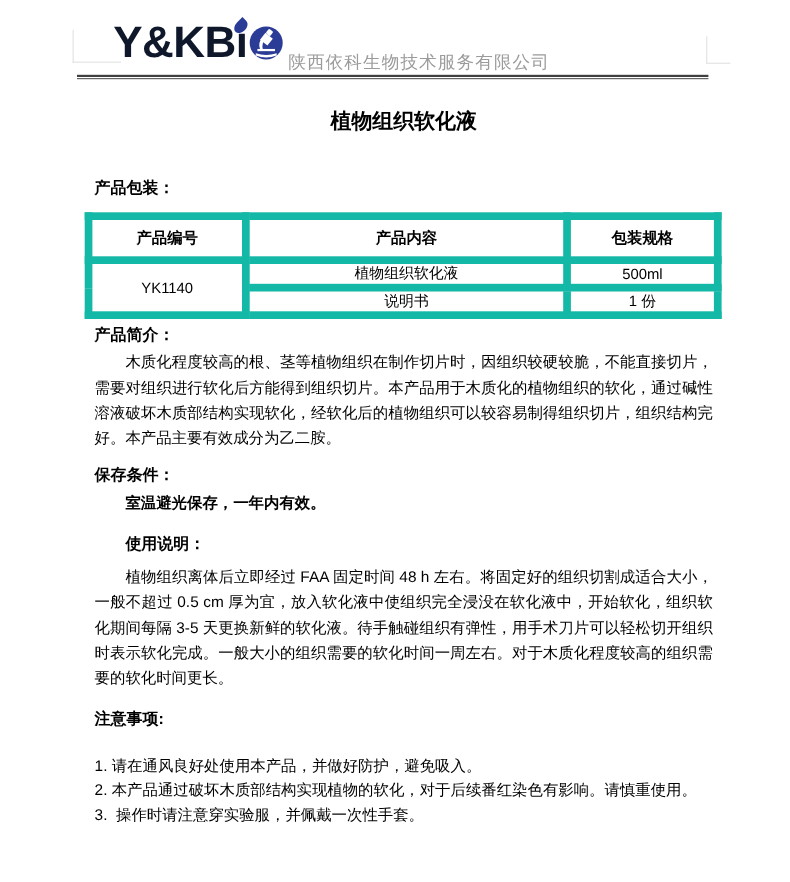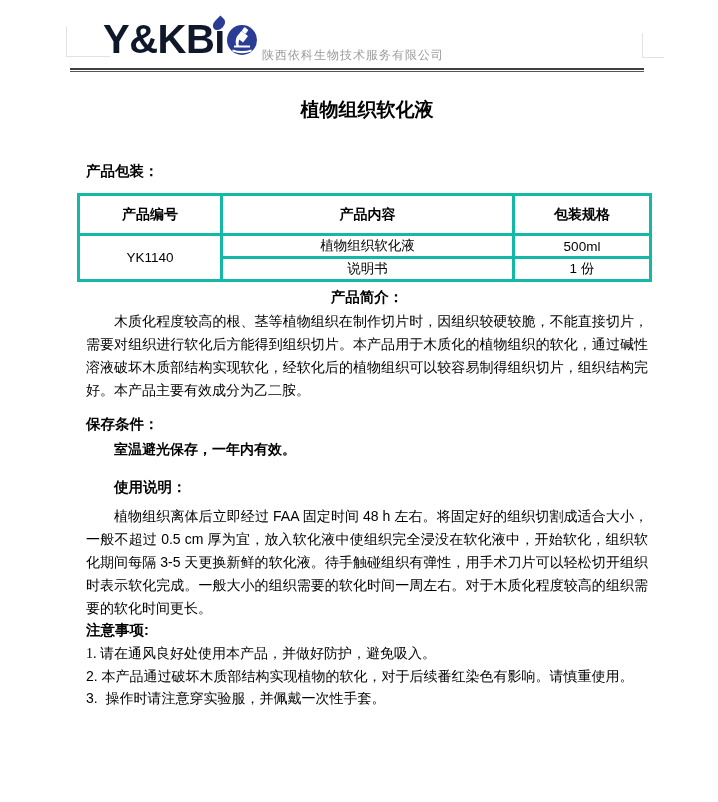--- a/index.html
+++ b/index.html
@@ -32,63 +32,63 @@
   }
   .logo-o {
     display: inline-block; width: 30px; height: 30px;
     background: #2b3c96; border-radius: 50%;
     margin-left: 2px; vertical-align: -2px;
   }
   .logo-o svg { display: block; }
 
   .company {
     position: absolute; left: 262px; top: 47px;
-    font-size: 12px; color: #9b9b9b; letter-spacing: 1px;
+    font-size: 16px; color: #9b9b9b; letter-spacing: 1px;
     white-space: nowrap;
   }
 
   .rule {
     position: absolute; top: 68px; left: 70px; width: 574px; height: 4px;
     border-top: 2px solid #404040; border-bottom: 1px solid #555555;
   }
 
   
   .content { position: absolute; left: 86px; top: 87px; width: 562px; }
 
   .title { text-align: center; font-size: 19px; font-weight: bold; margin-top: 10px; }
 
   .sec-label { font-size: 14.5px; font-weight: bold; line-height: 20px; }
   .sec-packaging { margin-top: 38px; }
-  .sec-intro     { margin-top: 5px; text-align: center; }
+  .sec-intro     { margin-top: 5px; }
   .sec-storage   { margin-top: 12px; }
   .sec-usage     { margin-top: 16px; margin-left: 28px; }
-  .sec-notes     { }
+  .sec-notes     { margin-top: 16px; }
 
   table.pack {
     width: 572px; margin-left: -9px; margin-top: 12px;
     border-collapse: collapse; table-layout: fixed;
   }
   table.pack th, table.pack td {
-    border: 3px solid #14b8a6; text-align: center; vertical-align: middle;
+    border: 7px solid #14b8a6; text-align: center; vertical-align: middle;
     padding: 0; overflow: hidden;
   }
   table.pack th { height: 40px; font-size: 14px; font-weight: bold; }
   table.pack td { height: 23px; font-size: 13.5px; }
 
   p.body-text {
     font-size: 14px; line-height: 23px; text-align: justify;
     text-indent: 2em; margin-top: 3px;
   }
   p.single-line {
     font-size: 14px; line-height: 23px; text-indent: 2em; margin-top: 4px; font-weight: bold;
   }
   p.usage-p { margin-top: 8px; }
 
   .note { font-size: 14px; line-height: 22px; white-space: pre-wrap; }
-  .note-first { margin-top: 3px; font-family: Liberation Serif, serif; }
+  .note-first { margin-top: 21px; }
 </style>
 </head>
 <body>
 
 <div>
 
   <div class="crop-mark crop-left"></div>
   <div class="crop-mark crop-right"></div>
 
   <div class="logo">

